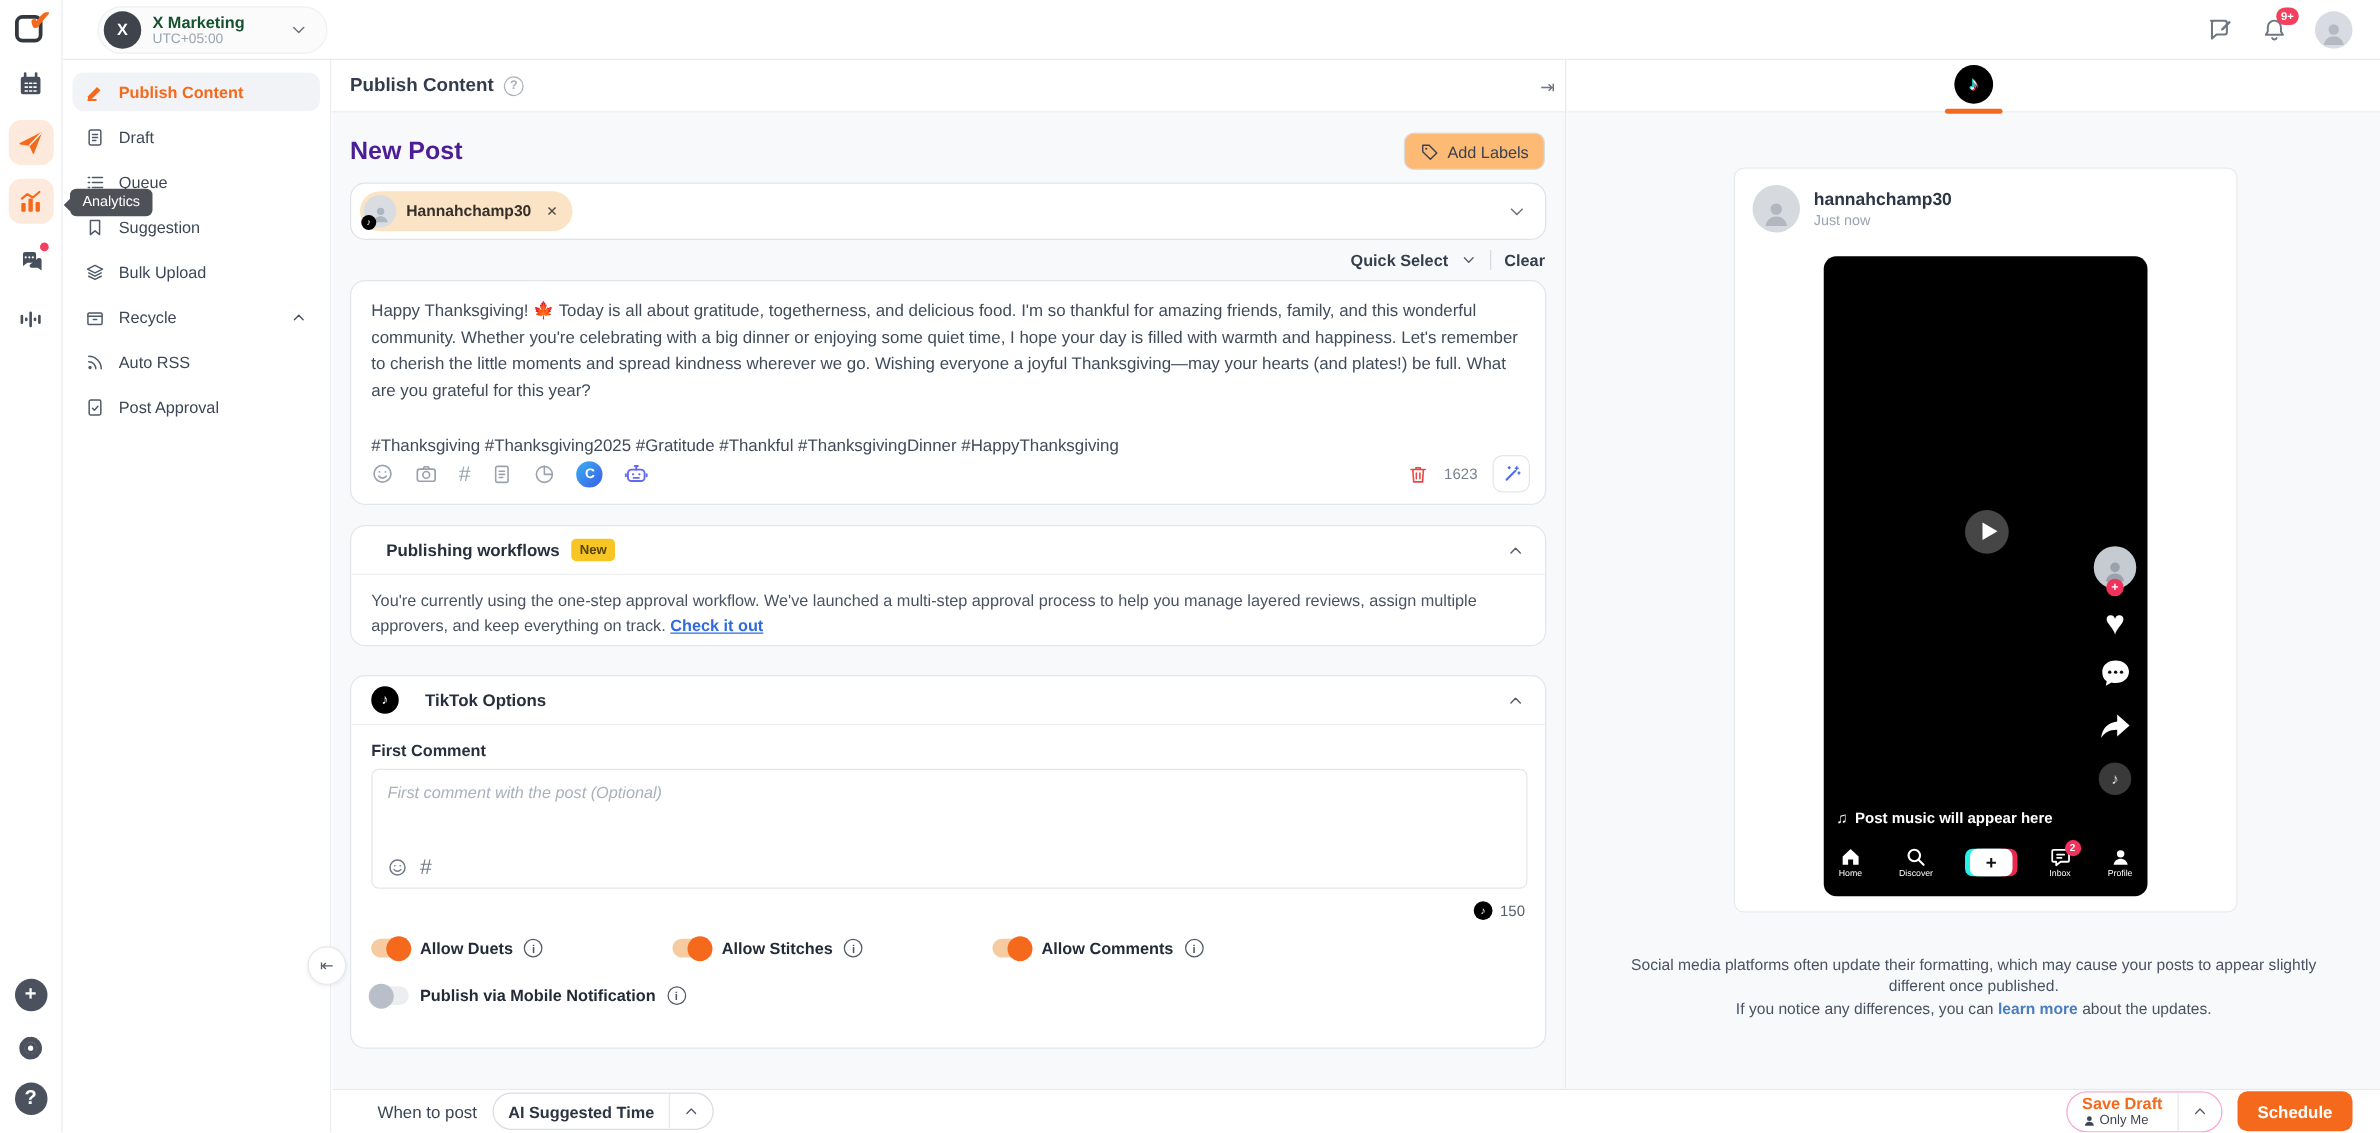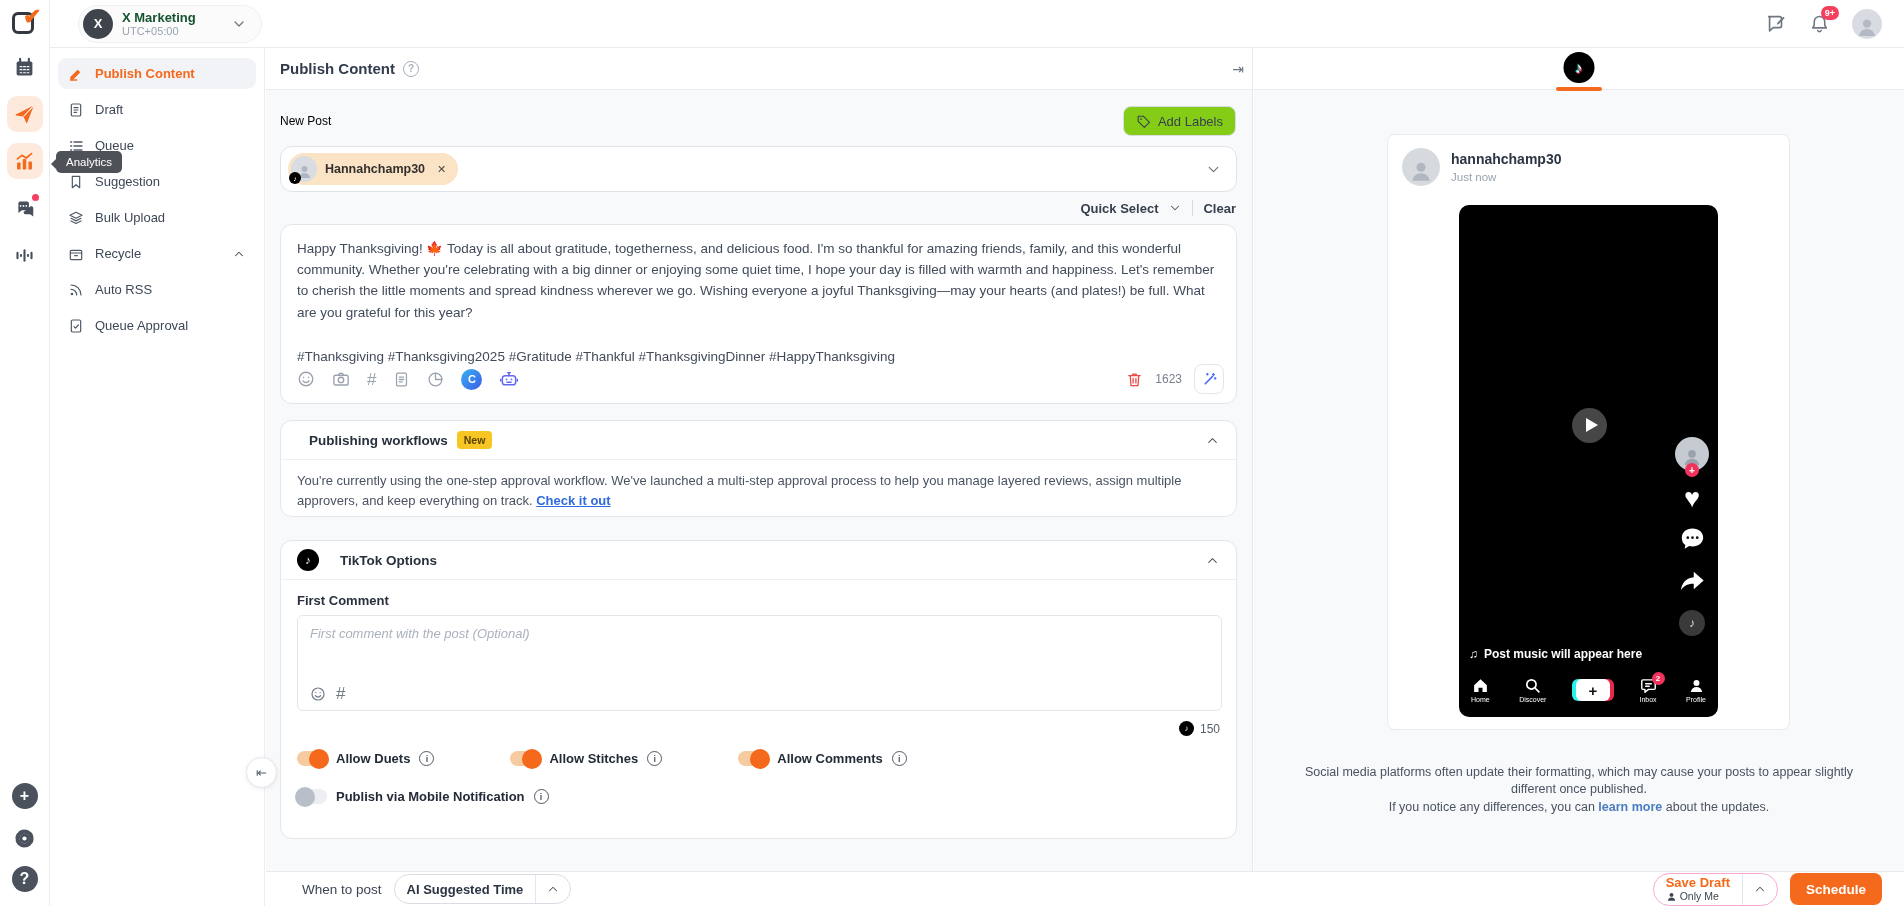--- a/index.html
+++ b/index.html
@@ -45,22 +45,22 @@
   .tooltip:before { content:""; position:absolute; left:-5px; top:8px; border:5px solid transparent; border-right-color:#4e5258; border-left:0; }
 
   
   .main { position:absolute; left:266px; top:48px; width:987px; height:823px; background:#f8f9fb; border-right:1px solid #e7e9ed; }
   .m-head { position:absolute; left:0; top:0; width:100%; height:42px; background:#fff; border-bottom:1px solid #e9ebee; display:flex; align-items:center; padding:0 8px 0 14px; }
   .m-title { font-size:15px; font-weight:bold; color:#323c4d; }
   .qcirc { width:16px; height:16px; border:1.4px solid #a7afbb; border-radius:50%; color:#a7afbb; font-size:10px; font-weight:bold; display:flex; align-items:center; justify-content:center; margin-left:8px; }
   .collapse-r { margin-left:auto; color:#6e7682; font-size:14px; }
 
   .np-row { position:absolute; left:14px; right:16px; top:58px; display:flex; align-items:center; }
-  .np-title { font-size:12px; font-weight:normal; color:#000000; }
-  .addlabels { margin-left:auto; height:30px; background:#84cc16; border:1px solid #d9dde3; border-radius:8px; display:flex; align-items:center; gap:7px; padding:0 12px; font-size:13px; color:#39424f; }
+  .np-title { font-size:20px; font-weight:bold; color:#4c1d95; }
+  .addlabels { margin-left:auto; height:30px; background:#fdba74; border:1px solid #d9dde3; border-radius:8px; display:flex; align-items:center; gap:7px; padding:0 12px; font-size:13px; color:#39424f; }
   .addlabels .ic { color:#39424f; }
 
   .acct-select { position:absolute; left:14px; top:98px; width:957px; height:46px; background:#fff; border:1px solid #dfe3e8; border-radius:12px; display:flex; align-items:center; padding:0 14px 0 7px; }
   .chip { height:32px; background:#fbe3c6; border-radius:16px; display:flex; align-items:center; gap:8px; padding:0 12px 0 3px; }
   .chip-avatar { width:26px; height:26px; border-radius:50%; background:#d9dde2; position:relative; display:flex; align-items:center; justify-content:center; color:#aeb6c2; }
   .chip-badge { position:absolute; left:-2px; bottom:-2px; width:12px; height:12px; border-radius:50%; background:#000; color:#fff; font-size:7px; display:flex; align-items:center; justify-content:center; }
   .chip-name { font-size:12.5px; font-weight:bold; color:#33302c; }
   .chip-x { font-size:11px; color:#4c4a46; margin-left:4px; }
   .acct-chev { margin-left:auto; color:#6e7682; }
 
@@ -92,21 +92,21 @@
 
   .tiktok-card { left:14px; top:492px; width:957px; height:299px; }
   .tt-circle { width:22px; height:22px; border-radius:50%; background:#000; color:#fff; display:flex; align-items:center; justify-content:center; font-size:11px; }
   .fc-label { position:absolute; left:16px; top:52px; font-size:13px; font-weight:bold; color:#28303e; }
   .fc-box { position:absolute; left:16px; top:74px; width:925px; height:96px; border:1px solid #e3e6ea; border-radius:6px; background:#fff; }
   .fc-box textarea { width:100%; height:62px; border:0; outline:none; resize:none; padding:10px 12px; font-family:"Liberation Sans",sans-serif; font-size:13px; color:#414b5a; background:transparent; }
   .fc-box textarea::placeholder { font-style:italic; color:#a9b1bd; }
   .fc-icons { position:absolute; left:12px; bottom:8px; display:flex; gap:10px; color:#737b88; align-items:center; }
   .fc-count { position:absolute; right:16px; top:180px; display:flex; align-items:center; gap:6px; font-size:12px; color:#555e6b; }
   .tt-mini { width:15px; height:15px; border-radius:50%; background:#000; color:#fff; font-size:8px; display:flex; align-items:center; justify-content:center; }
-  .toggles-row { position:absolute; left:16px; top:210px; display:flex; gap:76px; }
+  .toggles-row { position:absolute; left:16px; top:210px; display:flex; gap:104px; }
   .toggle-item { display:flex; align-items:center; gap:9px; }
   .tgl { width:30px; height:15px; border-radius:8px; background:#f6cb9f; position:relative; }
   .tgl .knob { position:absolute; top:-2.5px; right:-2px; width:20px; height:20px; border-radius:50%; background:#f5691c; }
   .tgl.off { background:#eceef1; }
   .tgl.off .knob { left:-2px; right:auto; background:#b9bfc8; }
   .tgl-label { font-size:13px; font-weight:bold; color:#232b38; }
   .info { width:15px; height:15px; border:1.4px solid #525a66; border-radius:50%; color:#525a66; font-size:9px; font-weight:bold; display:flex; align-items:center; justify-content:center; }
   .mobile-row { position:absolute; left:16px; top:248px; }
 
   .handle { position:absolute; left:246px; top:757px; width:31px; height:31px; border-radius:50%; background:#fff; border:1px solid #e6e8ec; box-shadow:0 1px 4px rgba(0,0,0,.08); display:flex; align-items:center; justify-content:center; color:#5a626e; font-size:13px; z-index:6; }
@@ -438,21 +438,21 @@
           </svg>
         </span>
       <span>Auto RSS</span>
     </div>
     <div class="side-item">
       <span class="si-ic">
           <svg class="ic" width="16" height="16">
             <use href="#i-docchk"></use>
           </svg>
         </span>
-      <span>Queue Approval</span>
+      <span>Post Approval</span>
     </div>
   </div>
 
   <div class="tooltip">Analytics</div>
 
   <div class="main">
     <div class="m-head">
       <span class="m-title">Publish Content</span>
       <span class="qcirc">?</span>
       <span class="collapse-r">⇥</span>

